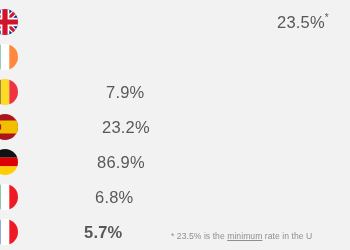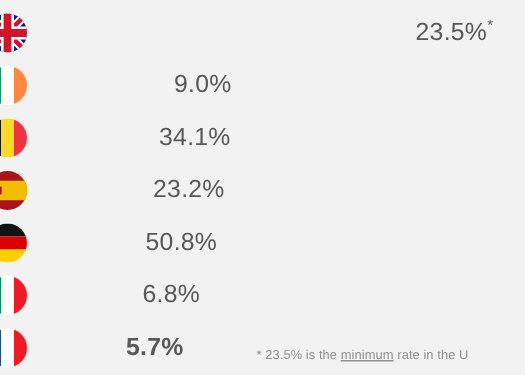--- a/index.html
+++ b/index.html
@@ -118,35 +118,34 @@
     <span class="flag">
       <svg viewBox="0 0 60 60">
         <rect width="20" height="60" fill="#169b62"></rect>
         <rect x="20" width="20" height="60" fill="#ffffff"></rect>
         <rect x="40" width="20" height="60" fill="#ff883e"></rect>
       </svg>
     </span>
     <span class="bar-track">
       <span class="bar" style="width:89px;"></span>
     </span>
-    <span class="value" style="left:116px;">9.0%</span>
   </div>
 
   <div class="row" style="top:75px;">
     <span class="flag">
       <svg viewBox="0 0 60 60">
         <rect width="20" height="60" fill="#1a1a1a"></rect>
         <rect x="20" width="20" height="60" fill="#fdda24"></rect>
         <rect x="40" width="20" height="60" fill="#ef3340"></rect>
       </svg>
     </span>
     <span class="bar-track">
       <span class="bar" style="width:79px;"></span>
     </span>
-    <span class="value" style="left:106px;">34.1%</span>
+    <span class="value" style="left:106px;">7.9%</span>
   </div>
 
   <div class="row" style="top:110px;">
     <span class="flag">
       <svg viewBox="0 0 60 60">
         <rect width="60" height="60" fill="#aa151b"></rect>
         <rect y="15" width="60" height="30" fill="#f1bf00"></rect>
         <rect x="12" y="24" width="9" height="12" fill="#aa151b"></rect>
       </svg>
     </span>
@@ -160,21 +159,21 @@
     <span class="flag">
       <svg viewBox="0 0 60 60">
         <rect width="60" height="20" fill="#121212"></rect>
         <rect y="20" width="60" height="20" fill="#dd0000"></rect>
         <rect y="40" width="60" height="20" fill="#ffce00"></rect>
       </svg>
     </span>
     <span class="bar-track">
       <span class="bar" style="width:70px;"></span>
     </span>
-    <span class="value" style="left:97px;">50.8%</span>
+    <span class="value" style="left:97px;">86.9%</span>
   </div>
 
   <div class="row" style="top:180px;">
     <span class="flag">
       <svg viewBox="0 0 60 60">
         <rect width="20" height="60" fill="#009246"></rect>
         <rect x="20" width="20" height="60" fill="#ffffff"></rect>
         <rect x="40" width="20" height="60" fill="#ef1b24"></rect>
       </svg>
     </span>

